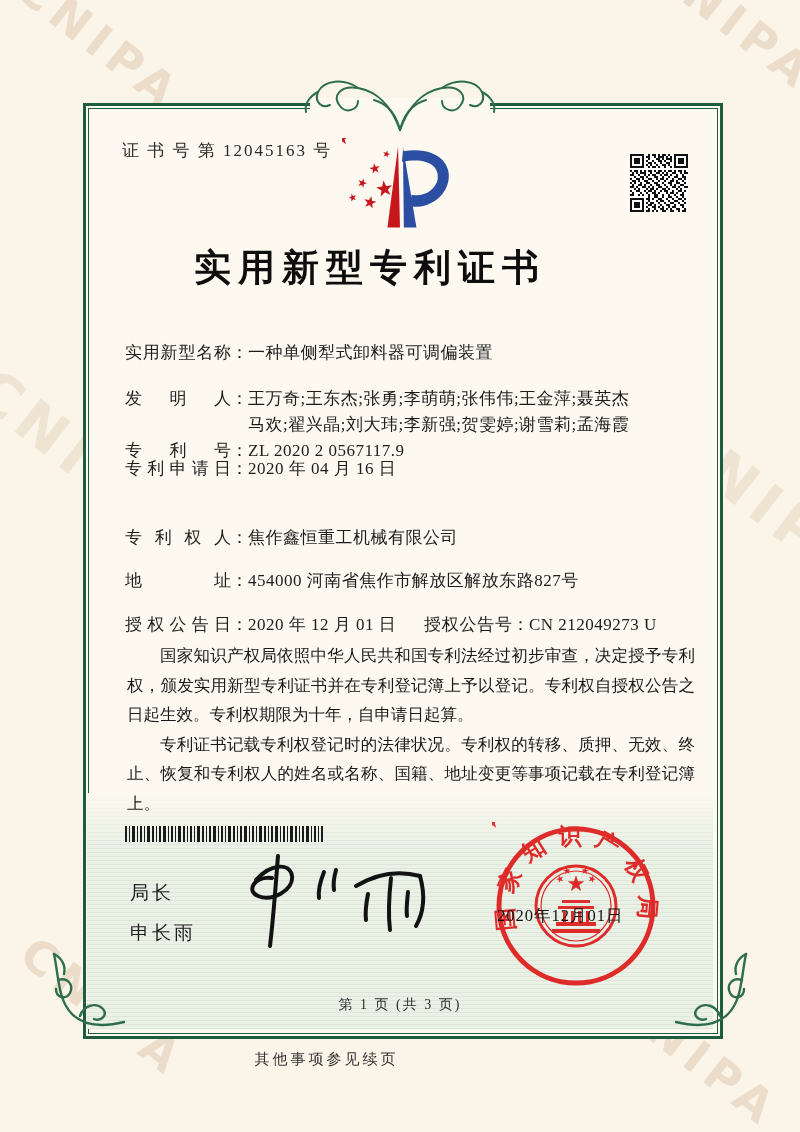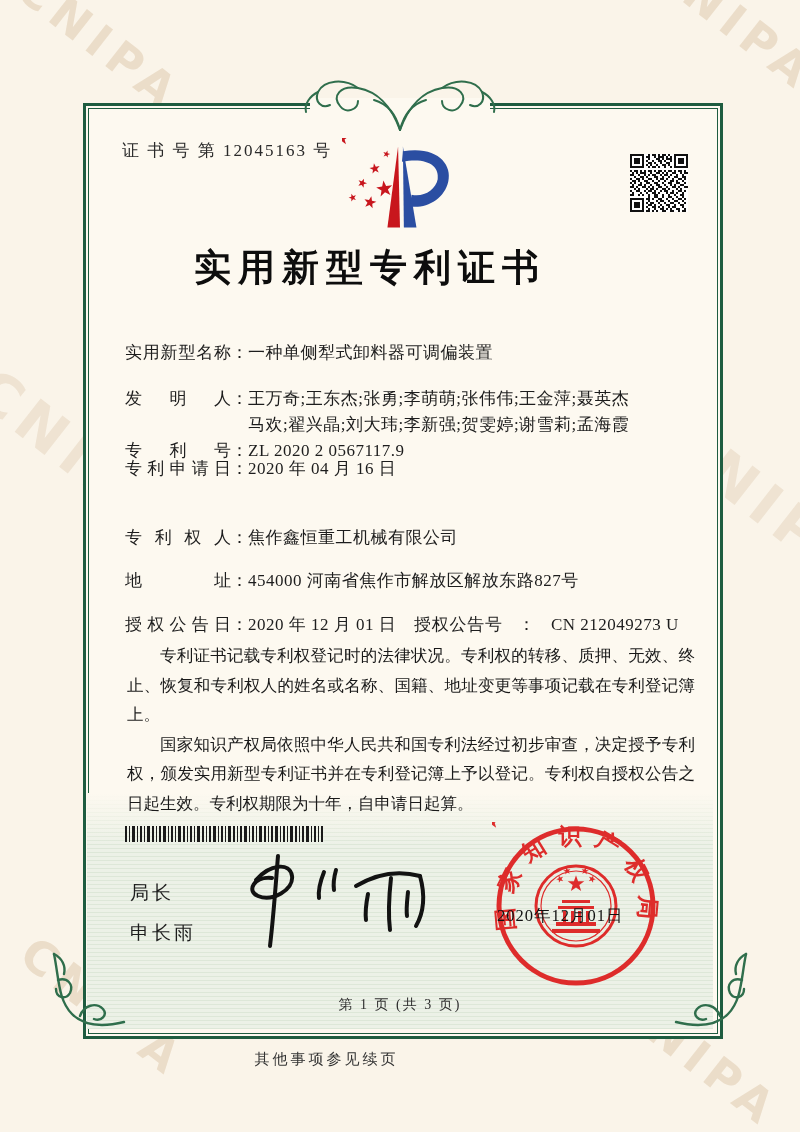--- a/index.html
+++ b/index.html
@@ -31,21 +31,21 @@
   .title{position:absolute;left:0;top:243px;width:740px;text-align:center;
          font-size:37px;font-weight:700;letter-spacing:7px;color:#0d0d0d;}
   
   .row{position:absolute;left:125px;right:95px;display:flex;align-items:flex-start;
        font-size:17px;line-height:26px;color:#1d1d1d;}
   .lbl{display:inline-block;width:106px;text-align:justify;text-align-last:justify;flex:none;}
   .colon{flex:none;}
   .val{flex:1;letter-spacing:0.5px;}
   .r-name{top:340px;} .r-inv{top:386px;} .r-pat{top:438px;} .r-fil{top:456px;}
   .r-own{top:525px;} .r-adr{top:568px;} .r-grant{top:612px;}
-  .grant2{position:absolute;left:414px;top:612px;display:flex;font-size:17px;line-height:26px;gap:16px;}
+  .grant2{position:absolute;left:424px;top:612px;display:flex;font-size:17px;line-height:26px;}
   .grant2 .lbl{width:88px;}
   
   .paras{position:absolute;left:127px;top:641px;width:568px;}
   .paras p{margin:0;text-indent:2em;font-size:16.5px;line-height:29.5px;
            text-align:justify;color:#191919;}
   
   .barcode{position:absolute;left:125px;top:826px;}
   .officer{position:absolute;left:130px;top:880px;font-family:"Liberation Sans","DejaVu Sans",sans-serif;
            font-size:19px;letter-spacing:3px;color:#1c1c1c;}
   .officer div{margin-bottom:14px;}
@@ -208,22 +208,22 @@
       <span class="colon">：</span>
     <span class="val">2020 年 12 月 01 日</span>
   </div>
   <div class="grant2">
     <span class="lbl">授权公告号</span>
       <span class="colon">：</span>
     <span class="val">CN 212049273 U</span>
   </div>
 
   <div class="paras">
+    <p>国家知识产权局依照中华人民共和国专利法经过初步审查，决定授予专利权，颁发实用新型专利证书并在专利登记簿上予以登记。专利权自授权公告之日起生效。专利权期限为十年，自申请日起算。</p>
     <p>专利证书记载专利权登记时的法律状况。专利权的转移、质押、无效、终止、恢复和专利权人的姓名或名称、国籍、地址变更等事项记载在专利登记簿上。</p>
-    <p>国家知识产权局依照中华人民共和国专利法经过初步审查，决定授予专利权，颁发实用新型专利证书并在专利登记簿上予以登记。专利权自授权公告之日起生效。专利权期限为十年，自申请日起算。</p>
   </div>
 
   <svg class="barcode" width="198" height="16" viewBox="0 0 198 16" shape-rendering="crispEdges">
     <path fill="#1a1a1a" d="M0 0h2v16h-2z M4 0h1v16h-1z M7 0h3v16h-3z M12 0h1v16h-1z M15 0h2v16h-2z M19 0h1v16h-1z M22 0h3v16h-3z M27 0h2v16h-2z M31 0h1v16h-1z M34 0h2v16h-2z M38 0h3v16h-3z M43 0h1v16h-1z M46 0h2v16h-2z M50 0h1v16h-1z M53 0h3v16h-3z M58 0h2v16h-2z M62 0h1v16h-1z M65 0h2v16h-2z M69 0h1v16h-1z M72 0h3v16h-3z M77 0h2v16h-2z M81 0h1v16h-1z M84 0h2v16h-2z M88 0h3v16h-3z M93 0h1v16h-1z M96 0h2v16h-2z M100 0h1v16h-1z M103 0h3v16h-3z M108 0h2v16h-2z M112 0h1v16h-1z M115 0h2v16h-2z M119 0h3v16h-3z M124 0h1v16h-1z M127 0h2v16h-2z M131 0h1v16h-1z M134 0h3v16h-3z M139 0h2v16h-2z M143 0h1v16h-1z M146 0h2v16h-2z M150 0h3v16h-3z M155 0h1v16h-1z M158 0h2v16h-2z M162 0h1v16h-1z M165 0h3v16h-3z M170 0h2v16h-2z M174 0h1v16h-1z M177 0h2v16h-2z M181 0h3v16h-3z M186 0h1v16h-1z M189 0h2v16h-2z M193 0h1v16h-1z M196 0h2v16h-2z"></path>
   </svg>
 
   <div class="officer">
     <div>局长</div>
     <div>申长雨</div>
   </div>

